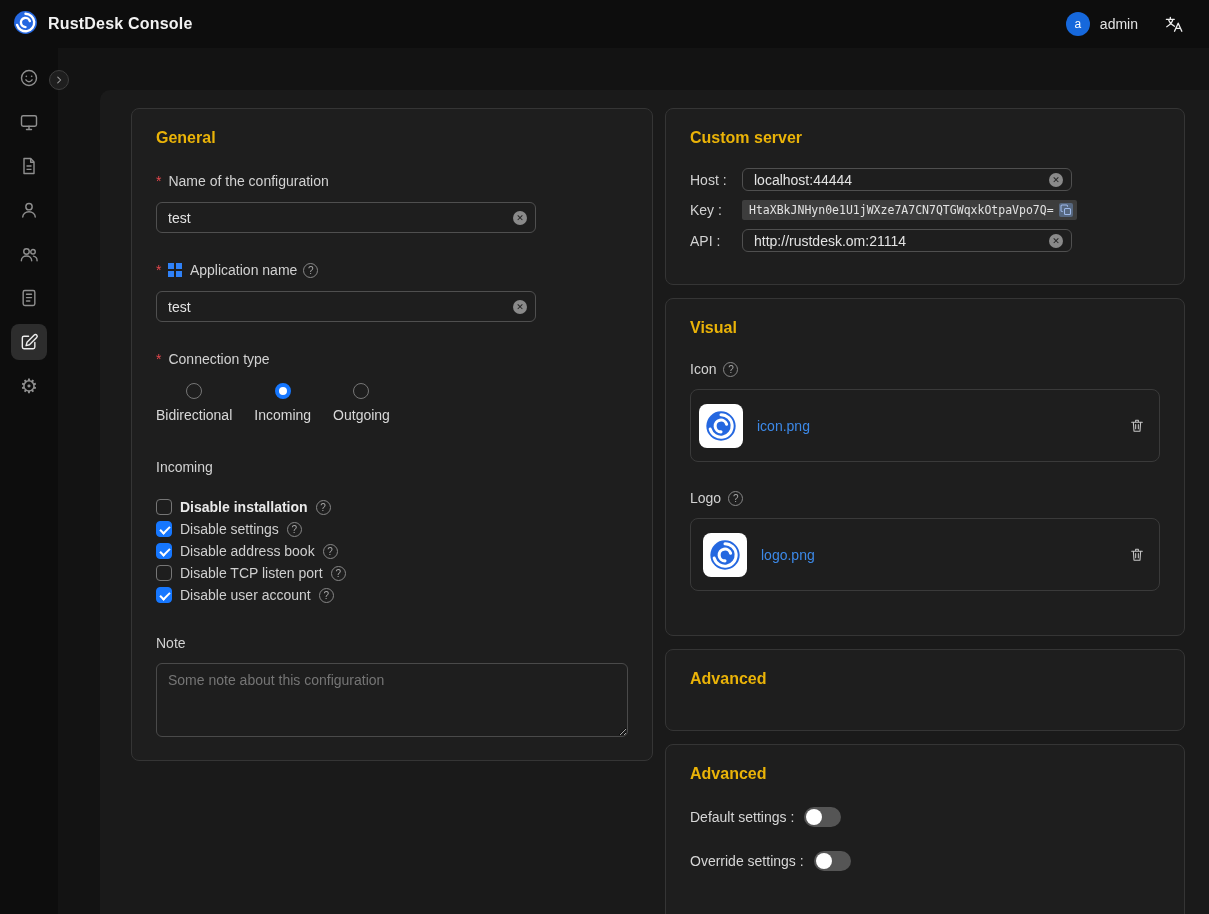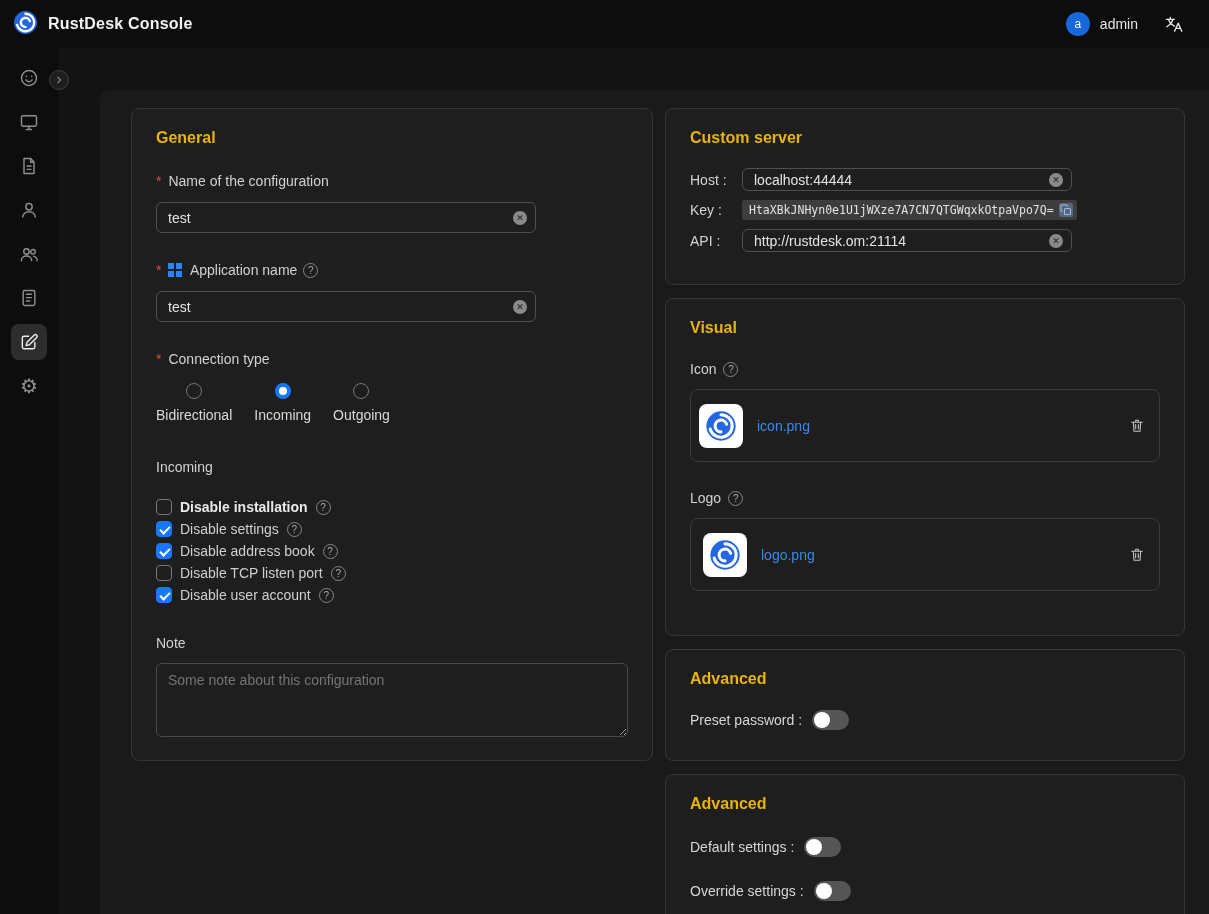--- a/index.html
+++ b/index.html
@@ -350,24 +350,20 @@
         <span class="trash">
           <svg width="16" height="17" viewBox="0 0 24 24" fill="none" stroke="currentColor" stroke-width="1.6" stroke-linecap="round" stroke-linejoin="round">
             <path d="M4 7h16M10 7V4h4v3M6.5 7l1 13.5h9L17.5 7M10 10.5v6.5M14 10.5v6.5"></path>
           </svg>
         </span>
       </div>
     </section>
 
     <section class="card security-card">
       <h2 class="card-title">Advanced</h2>
-      <div class="toggle-row" style="margin-bottom:10px">
-        <span>Preset password :</span>
-        <span class="toggle"></span>
-      </div>
     </section>
 
     <section class="card advanced-card">
       <h2 class="card-title">Advanced</h2>
       <div class="toggle-row">
         <span>Default settings :</span>
         <span class="toggle"></span>
       </div>
       <div class="toggle-row">
         <span>Override settings :</span>

